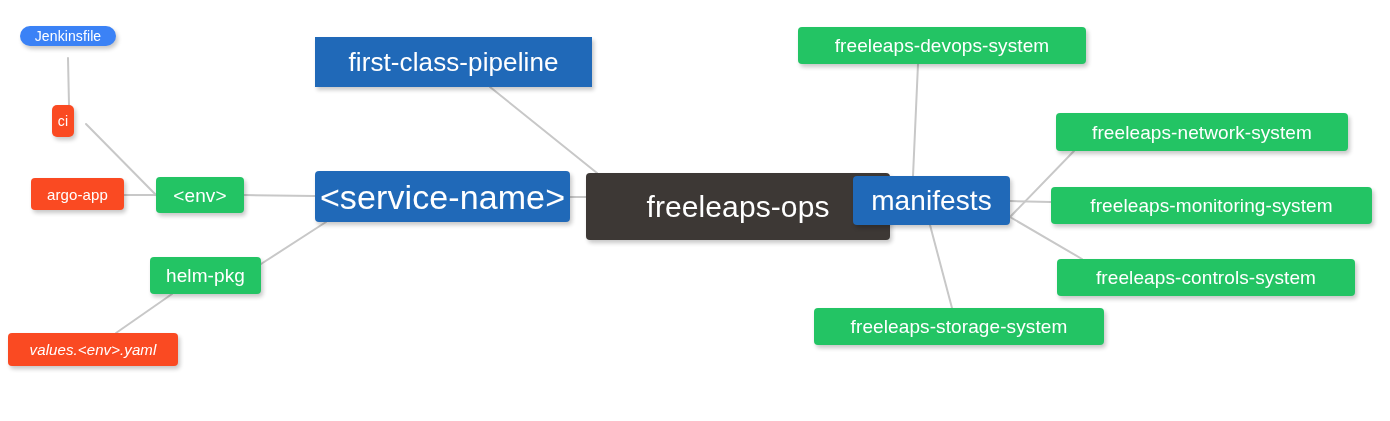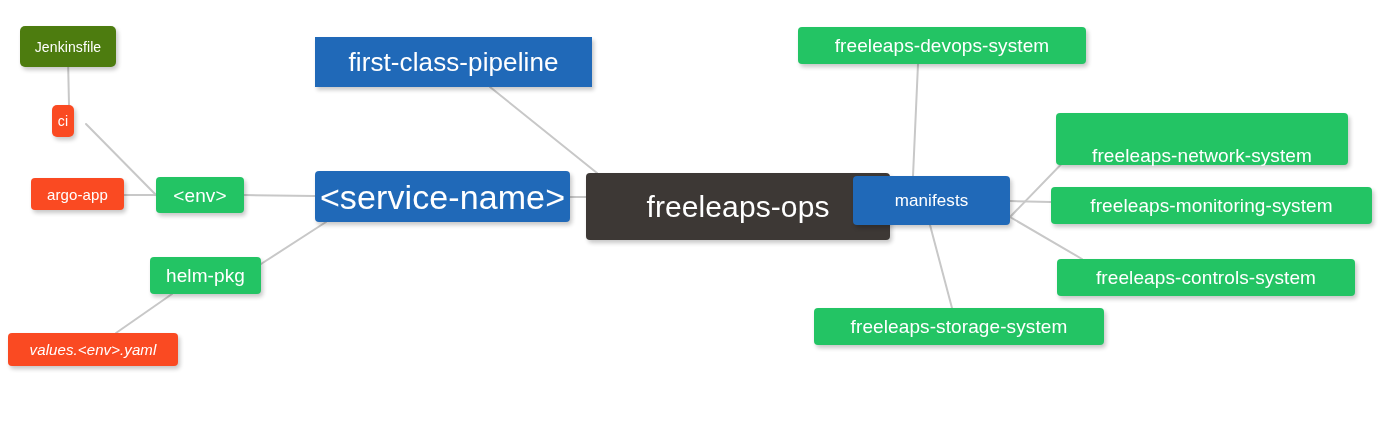--- a/index.html
+++ b/index.html
@@ -54,21 +54,21 @@
       <line x1="490" y1="87" x2="597" y2="173" stroke="#c8c8c8" stroke-width="2" stroke-linecap="round"></line>
       <line x1="570" y1="197" x2="586" y2="197" stroke="#c8c8c8" stroke-width="2" stroke-linecap="round"></line>
       <line x1="843" y1="200" x2="853" y2="200" stroke="#c8c8c8" stroke-width="2" stroke-linecap="round"></line>
       <line x1="918" y1="64" x2="913" y2="176" stroke="#c8c8c8" stroke-width="2" stroke-linecap="round"></line>
       <line x1="1010" y1="217" x2="1074" y2="151" stroke="#c8c8c8" stroke-width="2" stroke-linecap="round"></line>
       <line x1="1010" y1="201" x2="1051" y2="202" stroke="#c8c8c8" stroke-width="2" stroke-linecap="round"></line>
       <line x1="1010" y1="217" x2="1082" y2="259" stroke="#c8c8c8" stroke-width="2" stroke-linecap="round"></line>
       <line x1="930" y1="225" x2="952" y2="308" stroke="#c8c8c8" stroke-width="2" stroke-linecap="round"></line>
     </svg>
   <div id="node-layer">
-      <div class="node" style="left: 20px; top: 26px; width: 96px; height: 41px; background: #4d7c0f; font-size: 14px; border-radius: 5px;">
+      <div class="node" style="left: 20px; top: 26px; width: 96px; height: 20px; background: #3b82f6; font-size: 14px; border-radius: 14px;">
         <span>Jenkinsfile</span>
       </div>
       <div class="node" style="left: 52px; top: 105px; width: 22px; height: 32px; background: rgb(250, 74, 34); font-size: 14px; border-radius: 5px;">
         <span>ci</span>
       </div>
       <div class="node" style="left: 31px; top: 178px; width: 93px; height: 32px; background: rgb(250, 74, 34); font-size: 15px; border-radius: 4px;">
         <span>argo-app</span>
       </div>
       <div class="node" style="left: 156px; top: 177px; width: 88px; height: 36px; background: rgb(35, 196, 100); font-size: 19px; border-radius: 4px;">
         <span>&lt;env&gt;</span>
@@ -81,27 +81,27 @@
       </div>
       <div class="node" style="left: 315px; top: 37px; width: 277px; height: 50px; background: rgb(32, 105, 184); font-size: 26px; border-radius: 0;">
         <span>first-class-pipeline</span>
       </div>
       <div class="node" style="left: 315px; top: 171px; width: 255px; height: 51px; background: rgb(32, 105, 184); font-size: 34px; border-radius: 4px;">
         <span>&lt;service-name&gt;</span>
       </div>
       <div class="node" style="left: 586px; top: 173px; width: 304px; height: 67px; background: rgb(61, 56, 53); font-size: 30px; border-radius: 4px;">
         <span>freeleaps-ops</span>
       </div>
-      <div class="node" style="left: 853px; top: 176px; width: 157px; height: 49px; background: rgb(32, 105, 184); font-size: 17px; border-radius: 4px;">
+      <div class="node" style="left: 853px; top: 176px; width: 157px; height: 49px; background: rgb(32, 105, 184); font-size: 28px; border-radius: 4px;">
         <span>manifests</span>
       </div>
       <div class="node" style="left: 798px; top: 27px; width: 288px; height: 37px; background: rgb(35, 196, 100); font-size: 19px; border-radius: 4px;">
         <span>freeleaps-devops-system</span>
       </div>
-      <div class="node" style="left: 1056px; top: 113px; width: 292px; height: 52px; background: rgb(35, 196, 100); font-size: 19px; border-radius: 4px; align-items: flex-end;">
+      <div class="node" style="left: 1056px; top: 113px; width: 292px; height: 38px; background: rgb(35, 196, 100); font-size: 19px; border-radius: 4px;">
         <span>freeleaps-network-system</span>
       </div>
       <div class="node" style="left: 1051px; top: 187px; width: 321px; height: 37px; background: rgb(35, 196, 100); font-size: 19px; border-radius: 4px;">
         <span>freeleaps-monitoring-system</span>
       </div>
       <div class="node" style="left: 1057px; top: 259px; width: 298px; height: 37px; background: rgb(35, 196, 100); font-size: 19px; border-radius: 4px;">
         <span>freeleaps-controls-system</span>
       </div>
       <div class="node" style="left: 814px; top: 308px; width: 290px; height: 37px; background: rgb(35, 196, 100); font-size: 19px; border-radius: 4px;">
         <span>freeleaps-storage-system</span>

